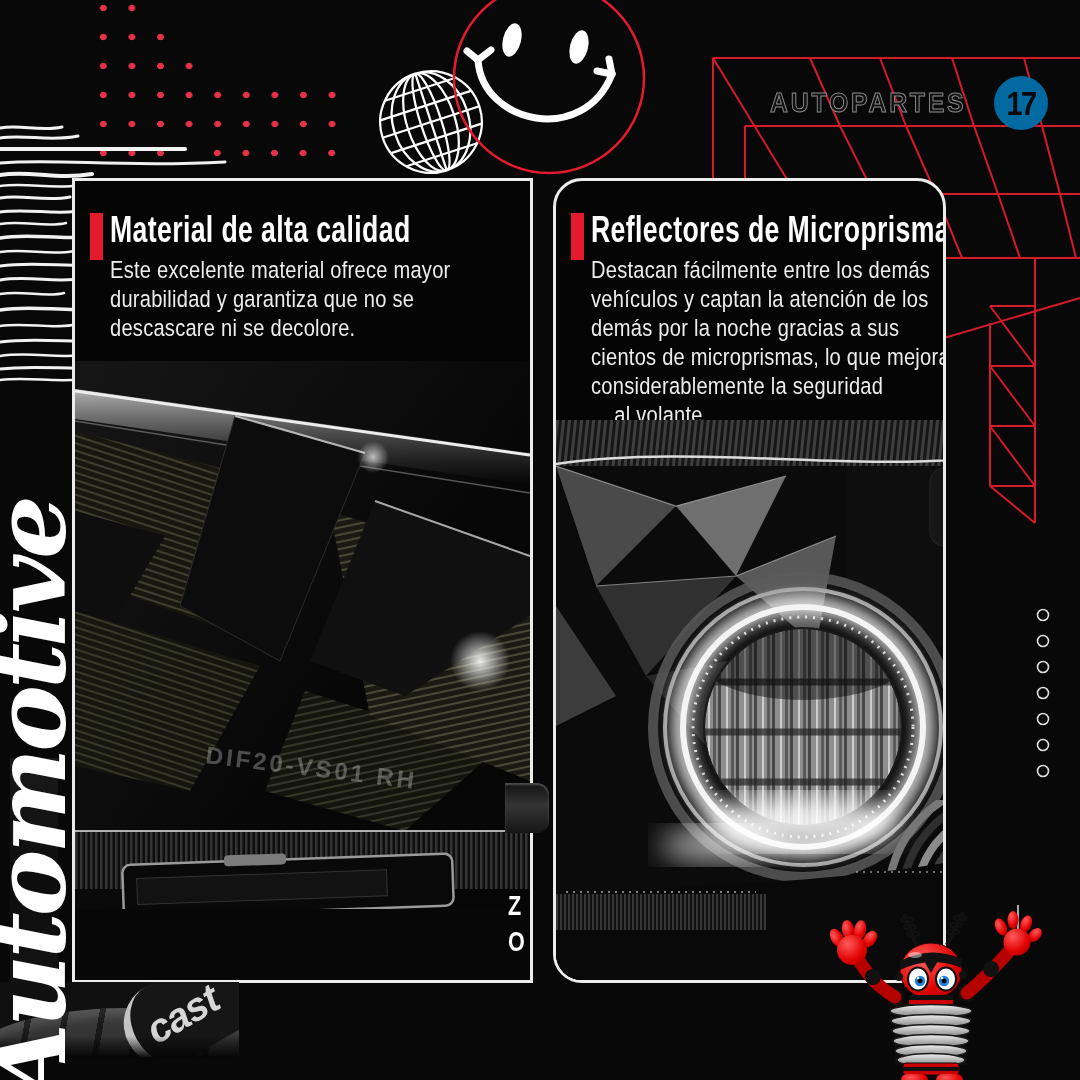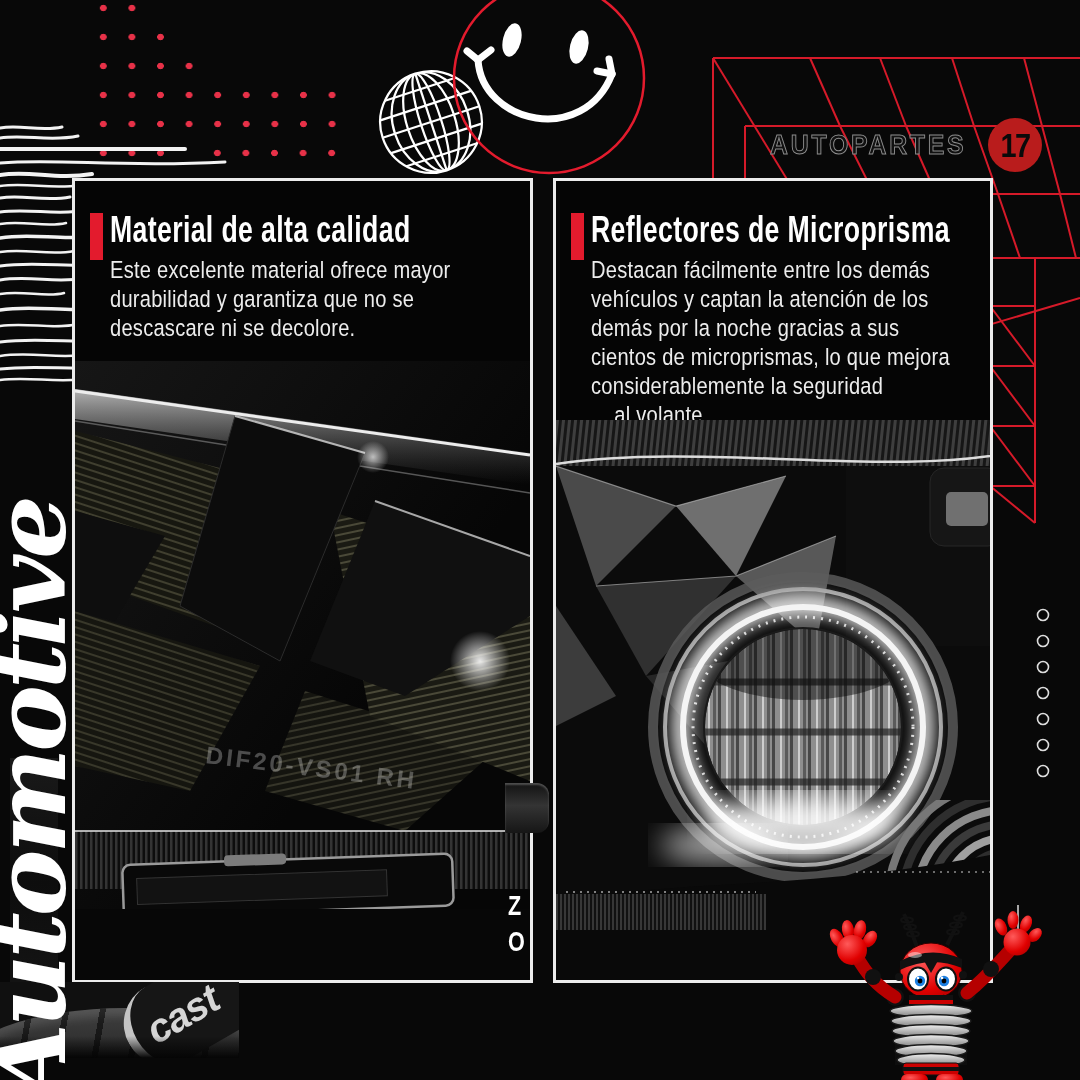--- a/index.html
+++ b/index.html
@@ -12,31 +12,31 @@
   .canvas{position:relative;width:1080px;height:1080px;background:var(--background,#080808);overflow:hidden;}
 
   
   .dots{position:absolute;left:89px;top:0;width:280px;height:165px;z-index:0;}
   .dr{position:absolute;height:8px;background-image:radial-gradient(circle,var(--dot-red,#e73148) 0 3px,transparent 3.6px);
       background-size:28.6px 8px;background-repeat:repeat-x;}
   .glitch{position:absolute;left:0;top:120px;z-index:0;}
   .globe{position:absolute;left:366px;top:66px;z-index:0;}
   .smiley{position:absolute;left:438px;top:-22px;z-index:0;}
   .redgrid{position:absolute;left:690px;top:46px;z-index:0;}
-  .brand{position:absolute;left:770px;top:76px;z-index:1;display:flex;align-items:flex-end;gap:4px;}
+  .brand{position:absolute;left:770px;top:76px;z-index:1;display:flex;align-items:center;gap:10px;}
   .brand-name{font-size:27px;font-weight:bold;letter-spacing:3px;color:rgba(18,18,18,.92);
       -webkit-text-stroke:1px #8d8d8d;text-stroke:1px #8d8d8d;transform:scaleX(.92);transform-origin:left center;line-height:54px;}
-  .brand-badge{width:54px;height:54px;border-radius:50%;background:#b91c1c;display:flex;align-items:center;justify-content:center;margin-top:42px;}
+  .brand-badge{width:54px;height:54px;border-radius:50%;background:#0369a1;display:flex;align-items:center;justify-content:center;}
   .brand-badge span{font-size:34px;font-weight:bold;color:#0a0a0a;letter-spacing:-2px;transform:scaleX(.85);}
 
   
   .panel{position:absolute;top:178px;height:805px;background:var(--panel-bg,#050505);
       border:3px solid var(--panel-border,#ececec);overflow:hidden;z-index:1;}
   .panel-left{left:72px;width:461px;}
-  .panel-right{left:553px;width:440px;}
+  .panel-right{left:553px;width:393px;border-radius:29px;}
   .accent-bar{position:absolute;left:15px;top:32px;width:13px;height:47px;background:var(--accent-red,#e31b2d);}
   .panel h2{position:absolute;left:35px;top:28px;font-size:36px;font-weight:bold;color:var(--title,#fff);
       white-space:nowrap;transform:scaleX(.74);transform-origin:left top;letter-spacing:.5px;}
   .panel p{position:absolute;left:35px;top:74px;font-size:24.5px;line-height:29px;color:var(--text,#ededed);
       white-space:pre;transform:scaleX(.82);transform-origin:left top;letter-spacing:.3px;}
   .photo{position:absolute;left:0;right:0;bottom:0;}
   .photo-left{top:180px;}
   .photo-right{top:239px;}
   .photo svg{display:block;}
 

